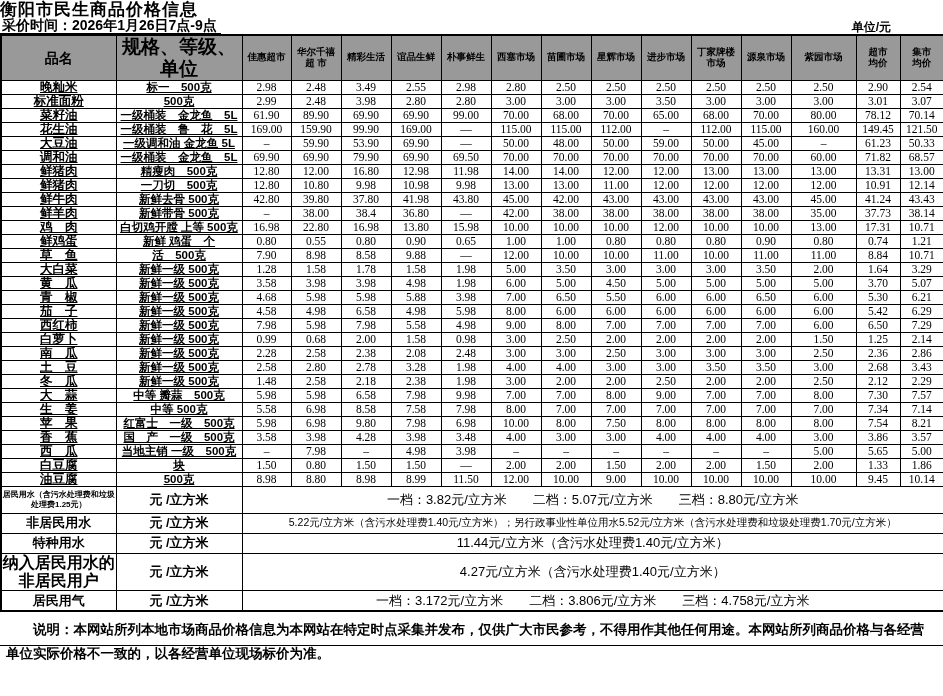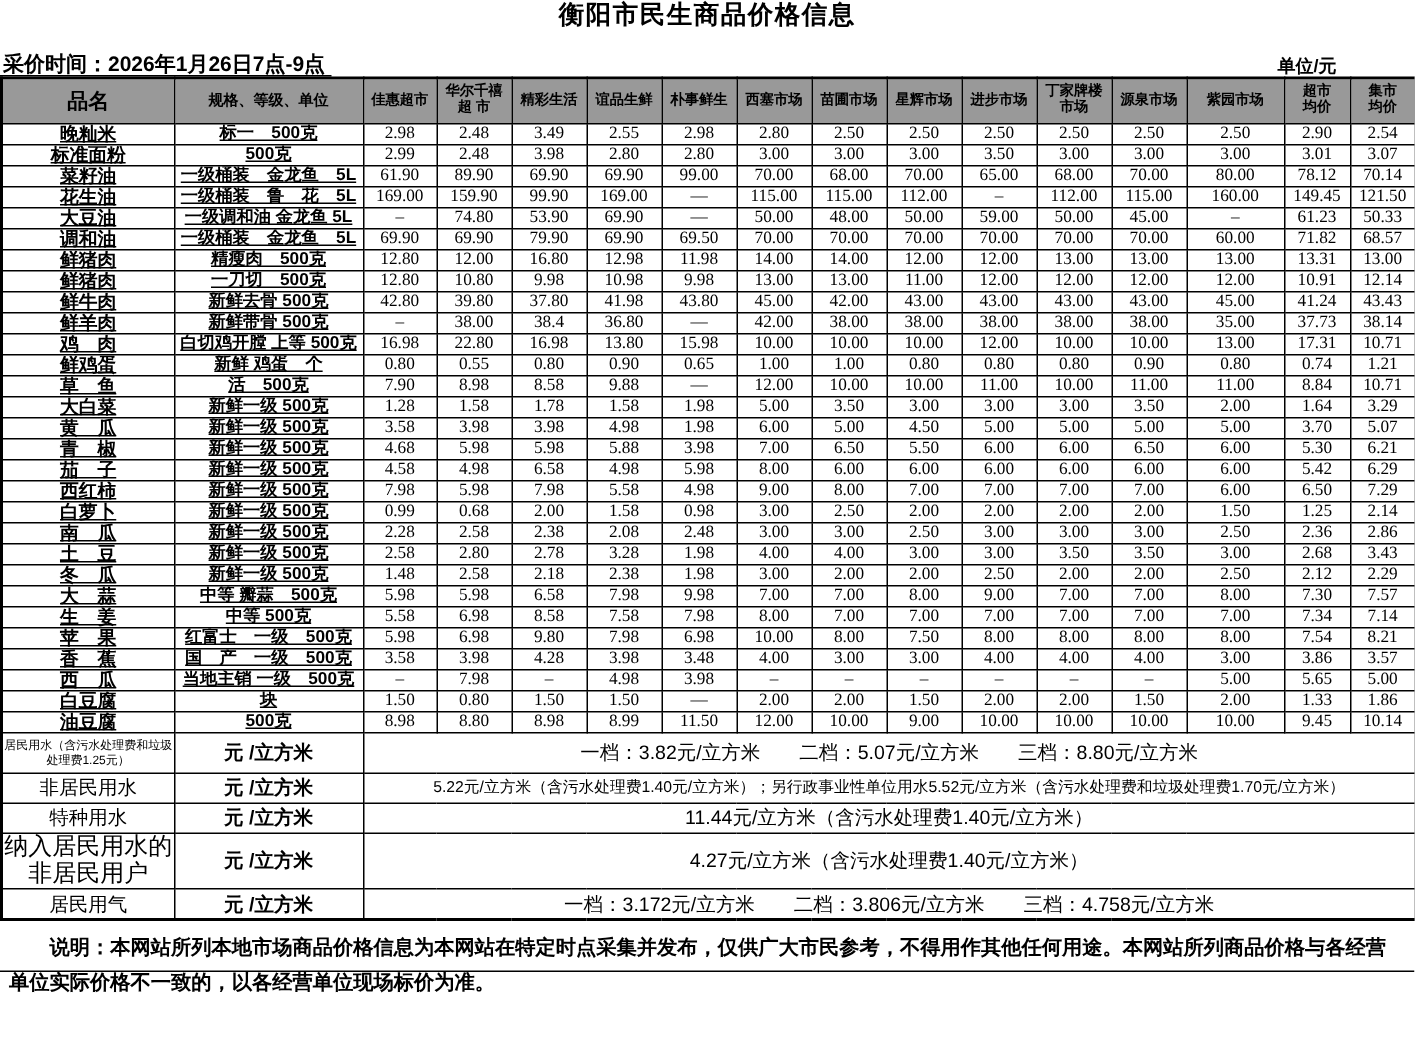--- a/index.html
+++ b/index.html
@@ -3,57 +3,57 @@
 <meta charset="utf-8">
 <style>
   :root { --header-bg:#999999; --border:#000000; }
   * { box-sizing:border-box; }
   body {
     margin:0; width:943px; background:#ffffff; color:#000;
     font-family:"Liberation Sans", sans-serif;
   }
   .page { width:943px; height:696px; overflow:hidden; }
   .title {
-    text-align:center; font-weight:bold; font-size:17px; line-height:18px;
+    font-weight:bold; font-size:17px; line-height:18px;
     padding-top:1px; letter-spacing:1px;
   }
   .meta-row {
     display:flex; justify-content:space-between; align-items:flex-end;
-    height:15px; font-weight:bold;margin-top:17px;
+    height:15px; font-weight:bold;
   }
   .collect-time { font-size:14px; border-bottom:1px solid var(--border); padding:0 4px 0 2px; line-height:15px;}
   .unit-label { font-size:12px; padding-right:52px; line-height:14px; }
   table { border-collapse:collapse; table-layout:fixed; width:943px; border:2px solid var(--border); }
   th, td {
     border:1px solid var(--border); text-align:center; vertical-align:middle;
     padding:0; overflow:hidden;
   }
   thead th {
     background:var(--header-bg); font-weight:bold; height:30px;
     white-space:pre-line; line-height:1.15;
   }
   .th-name { font-size:14px; }
-  .th-spec { font-size:10px; }
+  .th-spec { font-size:19px; }
   .th-market, .th-avg { font-size:9.5px; }
   .products tr { height:14px; }
   .c-name {
     font-weight:bold; font-size:12.5px; text-decoration:underline;
     white-space:nowrap; line-height:13px;
   }
   .c-spec {
     font-weight:bold; font-size:11.5px; text-decoration:underline;
     white-space:nowrap; line-height:13px;
   }
   .c-price {
     font-family:"Liberation Serif", serif; font-size:11.5px;
     white-space:nowrap; line-height:13px;
   }
   .u-row { height:20px; }
   .u-row-tall { height:27px; }
-  .u-name { font-weight:normal; font-size:13px; white-space:nowrap; line-height:14px;}
+  .u-name { font-weight:bold; font-size:13px; white-space:nowrap; line-height:14px;}
   .u-name-small { font-size:8px; white-space:normal; line-height:1.25; }
   .u-name-wrap { font-size:16px; white-space:normal; line-height:1.15; }
   .u-unit { font-weight:bold; font-size:13px; white-space:nowrap; }
   .u-value { font-weight:normal; font-size:13px; white-space:nowrap; }
   .u-value-small { font-size:10.5px; }
   .footer-note {
     font-weight:bold; font-size:13.5px; line-height:1.75;
     padding:6px 6px 4px 6px; text-indent:2em;
     border-bottom:1px solid var(--border); height:34px;
   }
@@ -181,21 +181,21 @@
           <td class="c-price">112.00</td>
           <td class="c-price">115.00</td>
           <td class="c-price">160.00</td>
           <td class="c-price">149.45</td>
           <td class="c-price">121.50</td>
         </tr>
         <tr>
           <td class="c-name">大豆油</td>
           <td class="c-spec">一级调和油 金龙鱼 5L</td>
           <td class="c-price">–</td>
-          <td class="c-price">74.80</td>
+          <td class="c-price">59.90</td>
           <td class="c-price">53.90</td>
           <td class="c-price">69.90</td>
           <td class="c-price">—</td>
           <td class="c-price">50.00</td>
           <td class="c-price">48.00</td>
           <td class="c-price">50.00</td>
           <td class="c-price">59.00</td>
           <td class="c-price">50.00</td>
           <td class="c-price">45.00</td>
           <td class="c-price">–</td>

